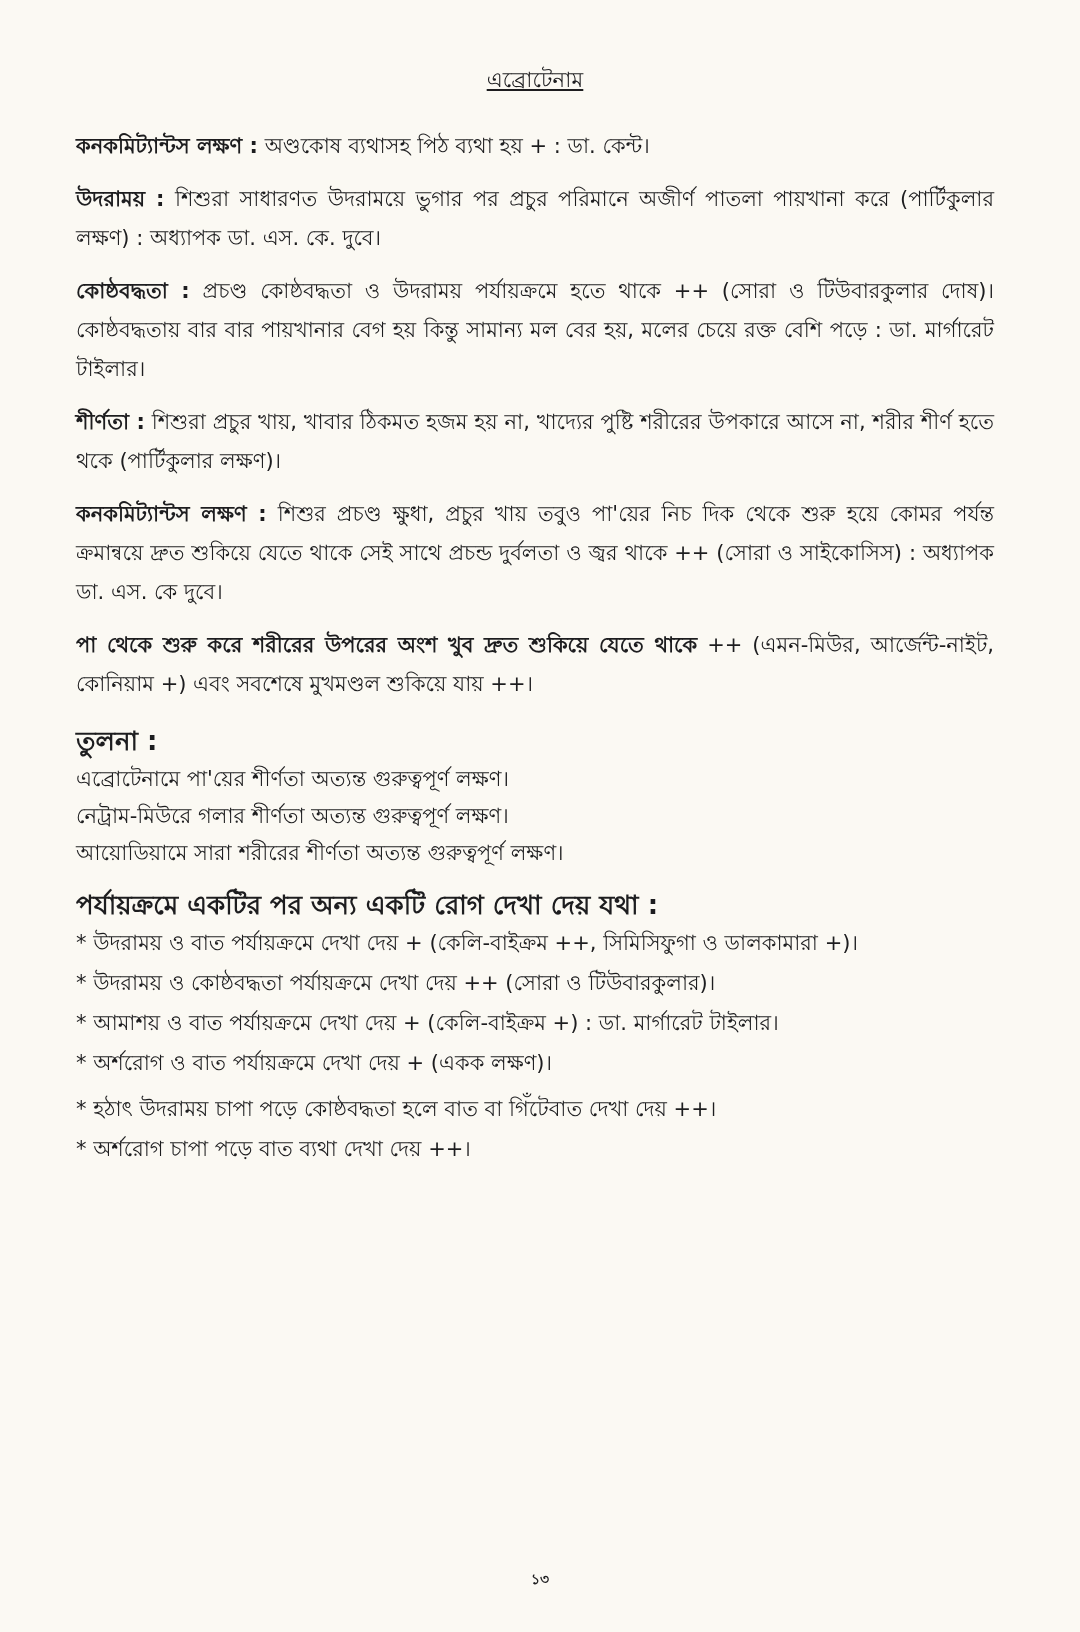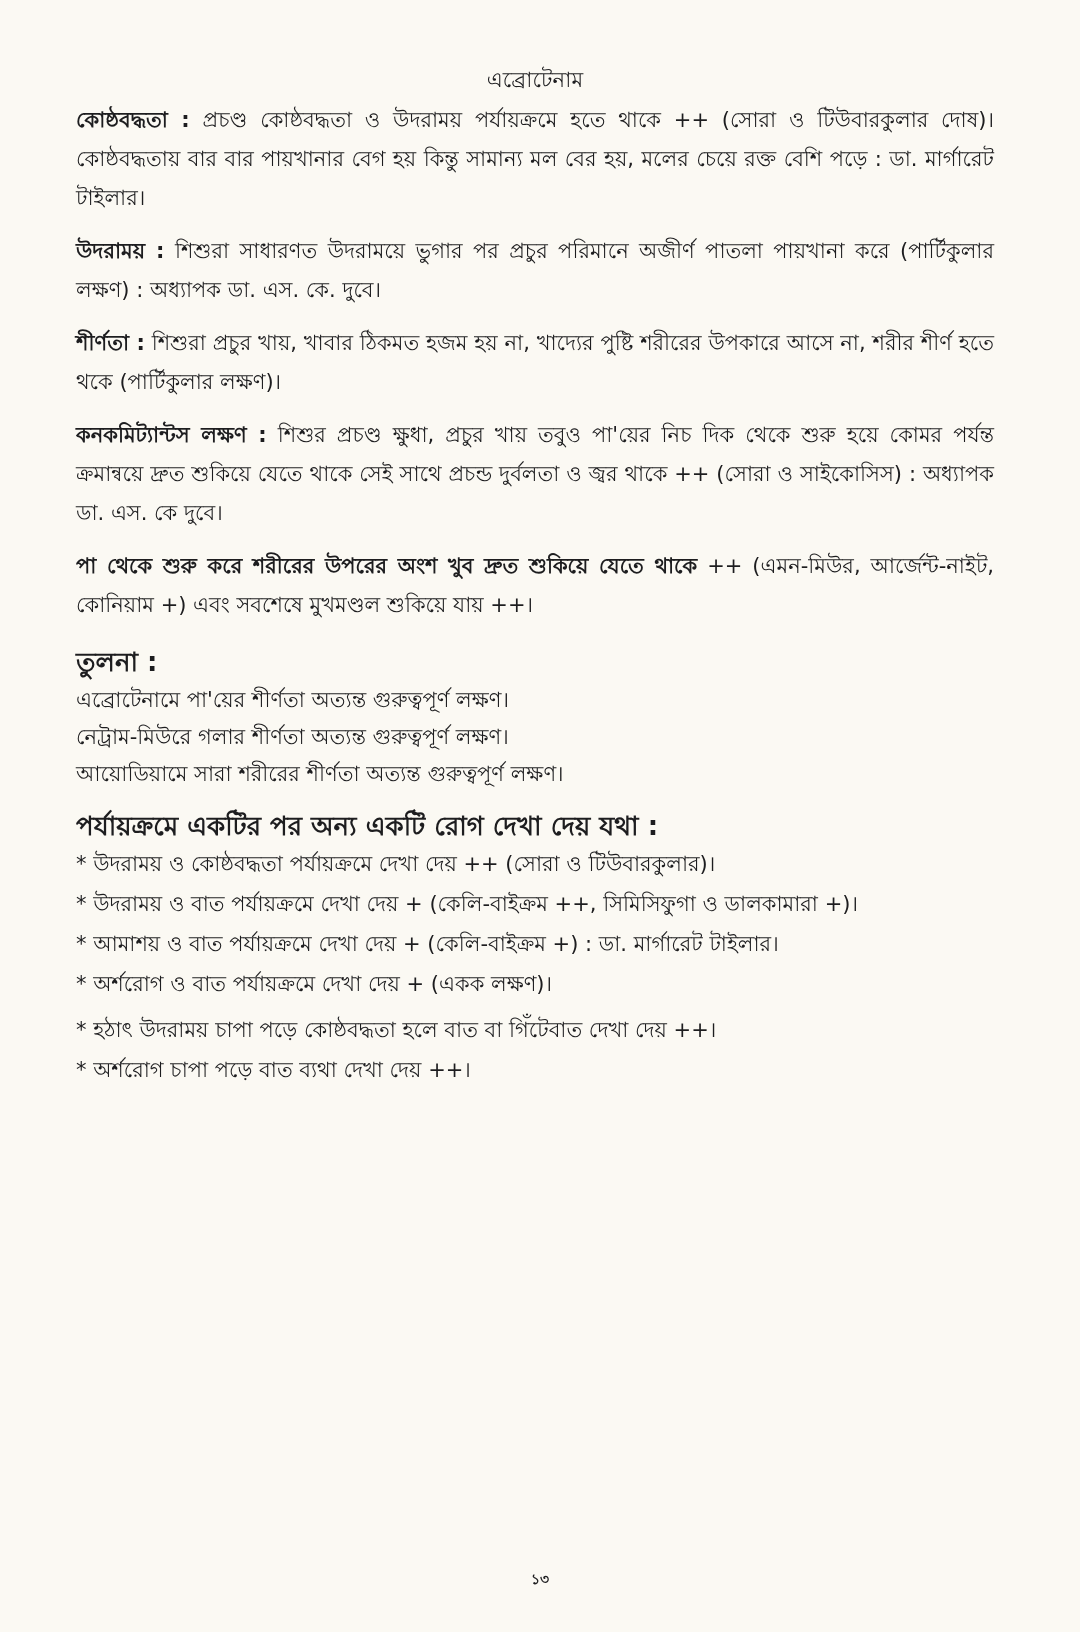--- a/index.html
+++ b/index.html
@@ -17,22 +17,23 @@
     }
     .page {
       position: absolute;
       left: 76px;
       top: 64px;
       width: 918px;
     }
     .running-head {
       text-align: center;
       font-size: 21px;
-      margin: 0 0 2px 0;
+      margin: 0 0 28px 0;
       letter-spacing: 0.2px;
+      text-decoration: underline;
     }
     .para {
       font-size: 21px;
       line-height: 39px;
       margin: 0 0 14px 0;
       text-align: justify;
     }
     .para.tight { margin-bottom: 18px; }
     .term {
       font-weight: bold;
@@ -66,45 +67,46 @@
       font-weight: bold;
     }
   </style>
 </head>
 <body>
 
 <div class="page">
 
   <div class="running-head">এব্রোটেনাম</div>
 
+  <p class="para"><span class="term">কনকমিট্যান্টস লক্ষণ :</span><span> অণ্ডকোষ ব্যথাসহ পিঠ ব্যথা হয় + : ডা. কেন্ট।</span></p>
+
+  <p class="para"><span class="term">উদরাময় :</span><span> শিশুরা সাধারণত উদরাময়ে ভুগার পর প্রচুর পরিমানে অজীর্ণ পাতলা পায়খানা করে (পার্টিকুলার লক্ষণ) : অধ্যাপক ডা. এস. কে. দুবে।</span></p>
 
   <p class="para"><span class="term">কোষ্ঠবদ্ধতা :</span><span> প্রচণ্ড কোষ্ঠবদ্ধতা ও উদরাময় পর্যায়ক্রমে হতে থাকে ++ (সোরা ও টিউবারকুলার দোষ)। কোষ্ঠবদ্ধতায় বার বার পায়খানার বেগ হয় কিন্তু সামান্য মল বের হয়, মলের চেয়ে রক্ত বেশি পড়ে : ডা. মার্গারেট টাইলার।</span></p>
-
-  <p class="para"><span class="term">উদরাময় :</span><span> শিশুরা সাধারণত উদরাময়ে ভুগার পর প্রচুর পরিমানে অজীর্ণ পাতলা পায়খানা করে (পার্টিকুলার লক্ষণ) : অধ্যাপক ডা. এস. কে. দুবে।</span></p>
 
 
   <p class="para"><span class="term">শীর্ণতা :</span><span> শিশুরা প্রচুর খায়, খাবার ঠিকমত হজম হয় না, খাদ্যের পুষ্টি শরীরের উপকারে আসে না, শরীর শীর্ণ হতে থকে (পার্টিকুলার লক্ষণ)।</span></p>
 
   <p class="para"><span class="term">কনকমিট্যান্টস লক্ষণ :</span><span> শিশুর প্রচণ্ড ক্ষুধা, প্রচুর খায় তবুও পা'য়ের নিচ দিক থেকে শুরু হয়ে কোমর পর্যন্ত ক্রমান্বয়ে দ্রুত শুকিয়ে যেতে থাকে সেই সাথে প্রচন্ড দুর্বলতা ও জ্বর থাকে ++ (সোরা ও সাইকোসিস) : অধ্যাপক ডা. এস. কে দুবে।</span></p>
 
   <p class="para tight"><span class="term">পা থেকে শুরু করে শরীরের উপরের অংশ খুব দ্রুত শুকিয়ে যেতে থাকে</span><span> ++ (এমন-মিউর, আর্জেন্ট-নাইট, কোনিয়াম +) এবং সবশেষে মুখমণ্ডল শুকিয়ে যায় ++।</span></p>
 
   <div>
     <p class="heading">তুলনা :</p>
     <p class="compare-line"><span class="lead">এব্রোটেনামে</span><span> পা'য়ের শীর্ণতা অত্যন্ত গুরুত্বপূর্ণ লক্ষণ।</span></p>
     <p class="compare-line"><span class="lead">নেট্রাম-মিউরে</span><span> গলার শীর্ণতা অত্যন্ত গুরুত্বপূর্ণ লক্ষণ।</span></p>
     <p class="compare-line"><span class="lead">আয়োডিয়ামে</span><span> সারা শরীরের শীর্ণতা অত্যন্ত গুরুত্বপূর্ণ লক্ষণ।</span></p>
   </div>
 
   <div class="section-gap"></div>
 
   <div>
     <p class="heading">পর্যায়ক্রমে একটির পর অন্য একটি রোগ দেখা দেয় যথা :</p>
+    <p class="bullet">* উদরাময় ও বাত পর্যায়ক্রমে দেখা দেয় + (কেলি-বাইক্রম ++, সিমিসিফুগা ও ডালকামারা +)।</p>
     <p class="bullet">* উদরাময় ও কোষ্ঠবদ্ধতা পর্যায়ক্রমে দেখা দেয় ++ (সোরা ও টিউবারকুলার)।</p>
-    <p class="bullet">* উদরাময় ও বাত পর্যায়ক্রমে দেখা দেয় + (কেলি-বাইক্রম ++, সিমিসিফুগা ও ডালকামারা +)।</p>
     <p class="bullet">* আমাশয় ও বাত পর্যায়ক্রমে দেখা দেয় + (কেলি-বাইক্রম +) : ডা. মার্গারেট টাইলার।</p>
     <p class="bullet">* অর্শরোগ ও বাত পর্যায়ক্রমে দেখা দেয় + (একক লক্ষণ)।</p>
   </div>
 
   <div class="section-gap" style="height:6px"></div>
 
   <div>
     <p class="bullet">* হঠাৎ উদরাময় চাপা পড়ে কোষ্ঠবদ্ধতা হলে বাত বা গিঁটেবাত দেখা দেয় ++।</p>
     <p class="bullet">* অর্শরোগ চাপা পড়ে বাত ব্যথা দেখা দেয় ++।</p>
   </div>

